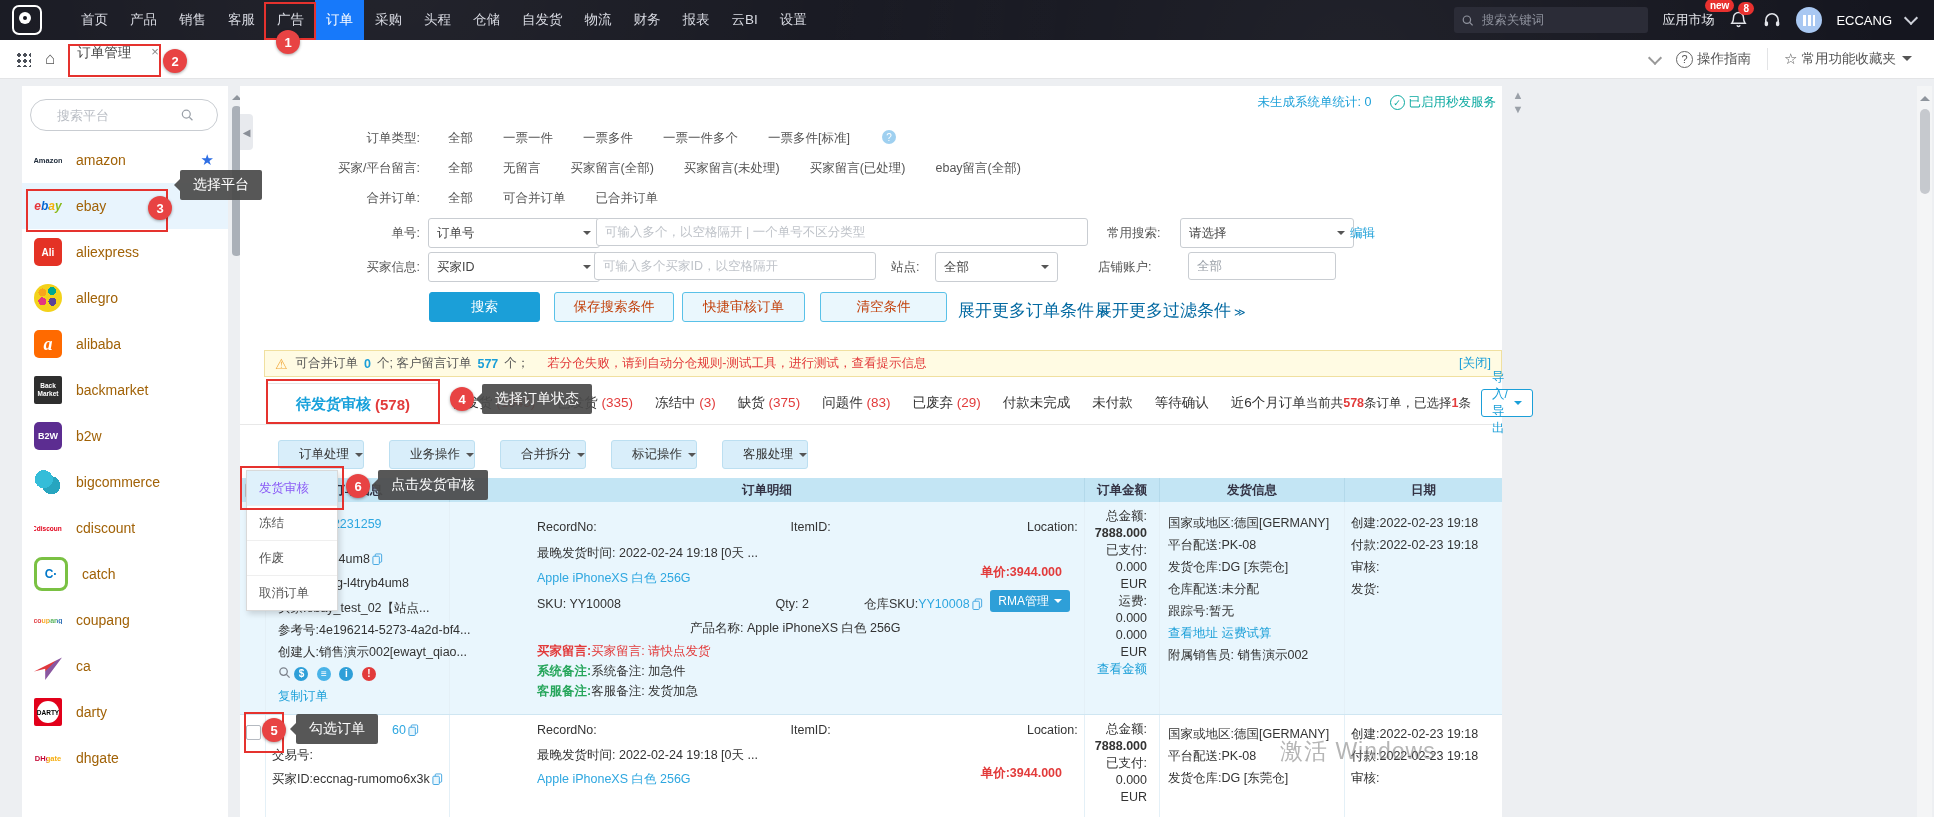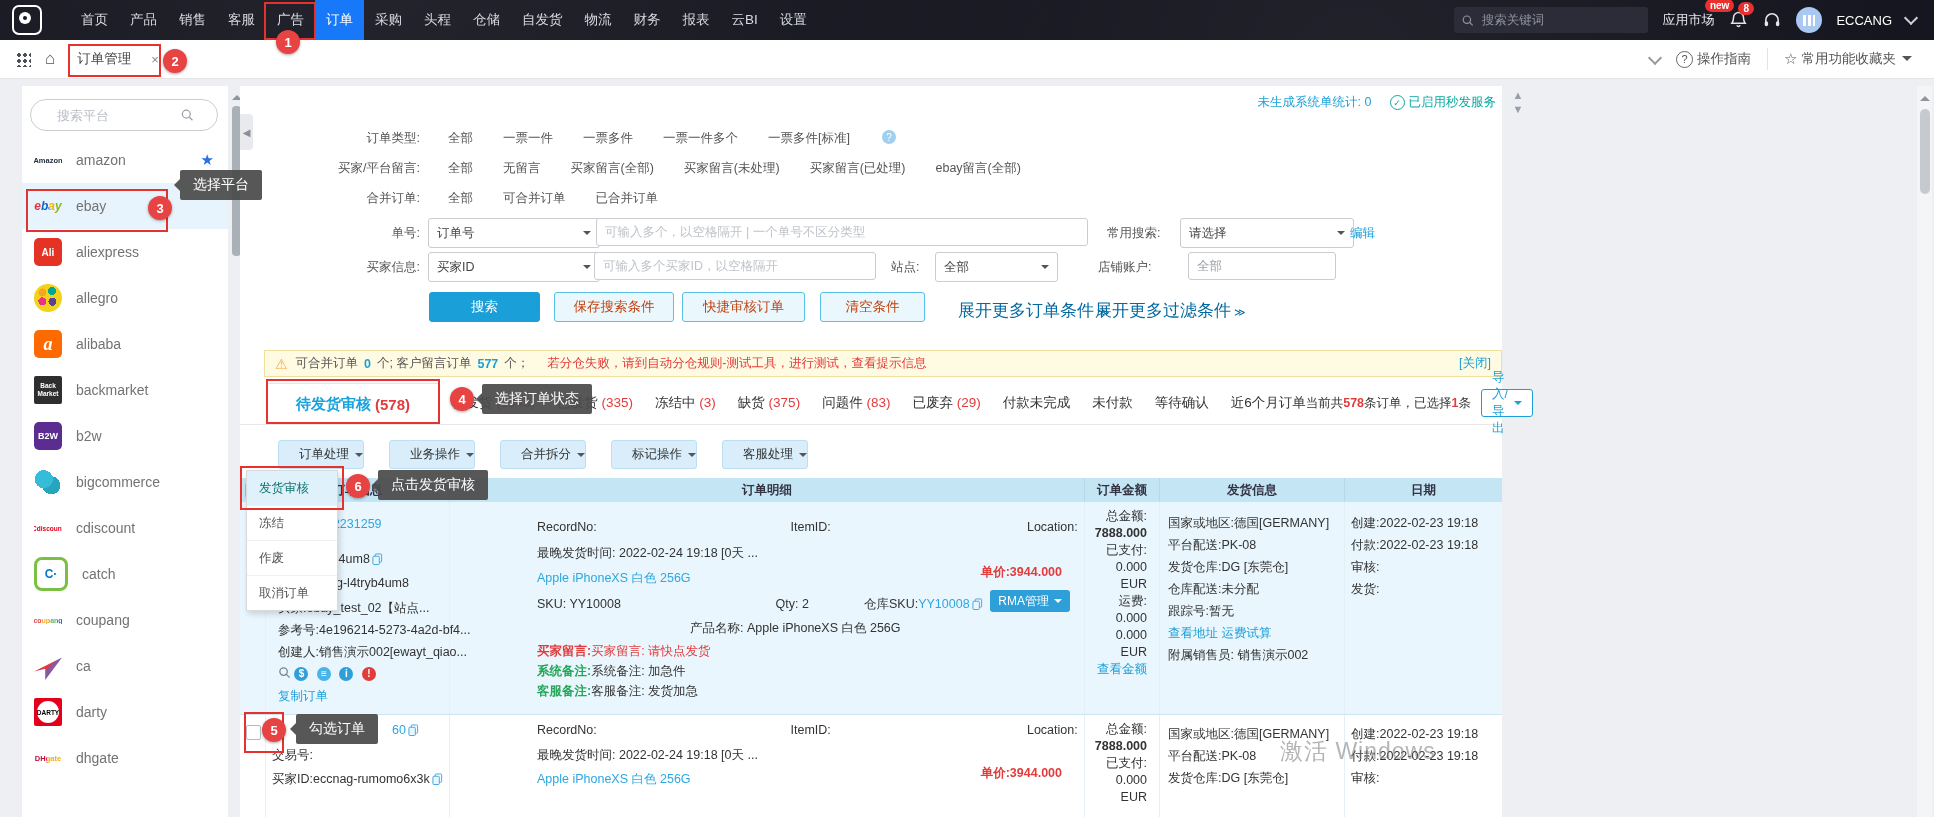--- a/index.html
+++ b/index.html
@@ -25,37 +25,37 @@
   .badge.cnt8{top:-8px;left:10px}
   .avatar{width:26px;height:26px;border-radius:50%;background:#a9c8f2;position:relative}
   .avatar::before{content:"";position:absolute;left:7px;bottom:7px;width:12px;height:11px;
      background:repeating-linear-gradient(90deg,#fff 0 3px,transparent 3px 5px)}
   .username{color:#fff;font-size:13px}
   .tn-caret{width:8px;height:8px;border-left:2px solid #cfd2da;border-bottom:2px solid #cfd2da;transform:rotate(-45deg);margin-top:-4px}
   
   .subbar{position:absolute;left:0;top:40px;width:100%;height:38px;background:#fff;border-bottom:1px solid #e3e4e6;display:flex;align-items:center}
   .grid-icon{width:15px;height:15px;margin-left:16px;background:radial-gradient(circle,#4a4f58 1.7px,transparent 2px) 0 0/6px 6px;cursor:pointer}
   .home-icon{margin-left:14px;color:#555;font-size:17px;cursor:pointer}
-  .page-tab{margin-left:16px;display:flex;align-items:center;gap:20px;font-size:13.5px;color:#444;padding:4px 6px;height:30px;cursor:pointer}
+  .page-tab{margin-left:16px;display:flex;align-items:flex-start;gap:20px;font-size:13.5px;color:#444;padding:4px 6px;height:30px;cursor:pointer}
   .page-tab .x{color:#888;font-size:13px}
   .sb-right{margin-left:auto;display:flex;align-items:center;gap:16px;padding-right:22px;color:#555;font-size:13.5px}
   .sb-caret{width:8px;height:8px;border-left:2px solid #999;border-bottom:2px solid #999;transform:rotate(-45deg);margin-top:-3px}
   .qcirc{display:inline-flex;width:15px;height:15px;border:1px solid #666;border-radius:50%;align-items:center;justify-content:center;font-size:11px;margin-right:4px}
   .star-o{font-size:15px;margin-right:4px;color:#555}
   .sb-item{display:flex;align-items:center;cursor:pointer}
   .sb-divider{width:1px;height:22px;background:#e3e4e6}
   .dn-caret{width:0;height:0;border:5px solid transparent;border-top-color:#555;margin:4px 0 0 6px}
   
   .sidebar{position:absolute;left:22px;top:86px;width:206px;bottom:0;background:#fff}
   .side-search{margin:13px 10px 6px 8px;height:30px;border:1px solid #c9cdd2;border-radius:16px;display:flex;align-items:center;padding:0 24px}
   .side-search input{border:0;outline:none;font-size:13px;width:100%;color:#555}
   .side-search input::placeholder{color:#b9bdc4}
   .prow{height:46px;display:flex;align-items:center;padding-left:12px;cursor:pointer;position:relative}
   .prow.active{background:#e8f4fd}
-  .prow .plabel{margin-left:14px;font-size:14px;color:#737373}
+  .prow .plabel{margin-left:14px;font-size:14px;color:#a16207}
   .fav-star{position:absolute;right:14px;color:#2f6fe4;font-size:15px}
   .pi{width:28px;height:28px;border-radius:5px;display:flex;align-items:center;justify-content:center;font-weight:bold;flex:0 0 28px;overflow:hidden}
   .pi-amazon::before{content:"Amazon";font-size:7.5px;color:#232f3e;font-weight:800}
   .pi-ebay::before{content:"ebay";font-size:12px;font-weight:800;font-style:italic;
      background:linear-gradient(90deg,#e53238 0 28%,#0064d2 28% 52%,#f5af02 52% 76%,#86b817 76% 100%);
      -webkit-background-clip:text;background-clip:text;color:transparent}
   .pi-aliexpress{background:#e43225}.pi-aliexpress::before{content:"Ali";color:#fff;font-size:10px}
   .pi-allegro{border-radius:50%;background:
      radial-gradient(circle at 30% 30%,#f8a51b 0 4px,transparent 4px),
      radial-gradient(circle at 65% 25%,#00a790 0 4px,transparent 4px),
@@ -155,21 +155,21 @@
   .amt .tot{font-weight:bold}
   .shipc{padding:10px 0 0 8px;line-height:22px;font-size:12.5px;color:#333}
   .datec{padding:10px 0 0 6px;line-height:22px;font-size:12.5px;color:#333}
   .rma{position:absolute;right:14px;top:88px;height:22px;background:#2e9fd8;color:#fff;border-radius:3px;
        display:flex;align-items:center;padding:0 8px;gap:5px;font-size:12px;cursor:pointer}
   .rma::after{content:"";width:0;height:0;border:4px solid transparent;border-top-color:#fff;margin-top:4px}
   .mini{display:inline-flex;width:14px;height:14px;border-radius:50%;align-items:center;justify-content:center;font-size:10px;font-weight:bold;margin-right:5px;vertical-align:middle}
   
   .menu{position:absolute;left:246px;top:470px;width:90px;background:#fff;border:1px solid #d9d9d9;box-shadow:2px 3px 6px rgba(0,0,0,.15);z-index:30}
   .menu-item{height:34px;line-height:34px;padding-left:12px;color:#555;border-bottom:1px solid #efefef;cursor:pointer;background:#fff;font-size:12.5px}
-  .menu-item.on{background:#dff1fb;color:#0f766e}
+  .menu-item.on{background:#dff1fb;color:#8b5cf6}
   .menu-item:last-child{border-bottom:0}
   
   .annot{position:absolute;border:2px solid #e5322e;z-index:40;pointer-events:none}
   .numc{position:absolute;width:24px;height:24px;border-radius:50%;background:#e84343;color:#fff;font-weight:bold;font-size:13px;
         display:flex;align-items:center;justify-content:center;z-index:42;box-shadow:0 1px 3px rgba(0,0,0,.35)}
   .tip{position:absolute;background:rgba(74,74,74,.93);color:#fff;font-size:14px;padding:6px 13px;z-index:41;white-space:nowrap;border-radius:2px}
   .tip::before{content:"";position:absolute;left:-6px;top:50%;margin-top:-6px;border:6px solid transparent;border-right-color:rgba(74,74,74,.93);border-left:0}
   
   .pscroll{position:absolute;left:1510px;top:88px;width:16px;color:#9aa0a8;font-size:11px;text-align:center;line-height:14px;z-index:5}
   .pagesb{position:absolute;right:2px;top:86px;width:15px;bottom:0;background:#f4f5f6;z-index:5}
@@ -388,21 +388,21 @@
     <div class="abs" style="top:173px;left:651px;color:#555">站点:</div>
     <div class="sel abs" style="top:166px;left:695px;width:105px">
       <span>全部</span>
     </div>
     <div class="abs" style="top:173px;left:858px;color:#555">店铺账户:</div>
     <input class="tin abs" style="top: 166px; left: 948px; width: 148px; color: rgb(154, 160, 168);" value="全部">
 
     <div class="btn btn-primary abs" style="top:206px;left:189px;width:111px">搜索</div>
     <div class="btn btn-light abs" style="top:206px;left:314px;width:120px">保存搜索条件</div>
     <div class="btn btn-light abs" style="top:206px;left:442px;width:123px">快捷审核订单</div>
-    <div class="btn btn-light abs" style="top:206px;left:580px;width:105px">清空条件</div>
+    <div class="btn btn-light abs" style="top:206px;left:580px;width:127px">清空条件</div>
     <span class="exlnk abs" style="top:213px;left:718px">展开更多订单条件</span>
     <span class="exlnk abs" style="top:213px;left:855px">展开更多过滤条件</span>
 
     <div class="alert">
       <span class="warn-ic">⚠</span>
       <span>可合并订单</span>
         <span class="num">0</span>
       <span>个; 客户留言订单</span>
         <span class="num">577</span>
       <span>个；</span>

